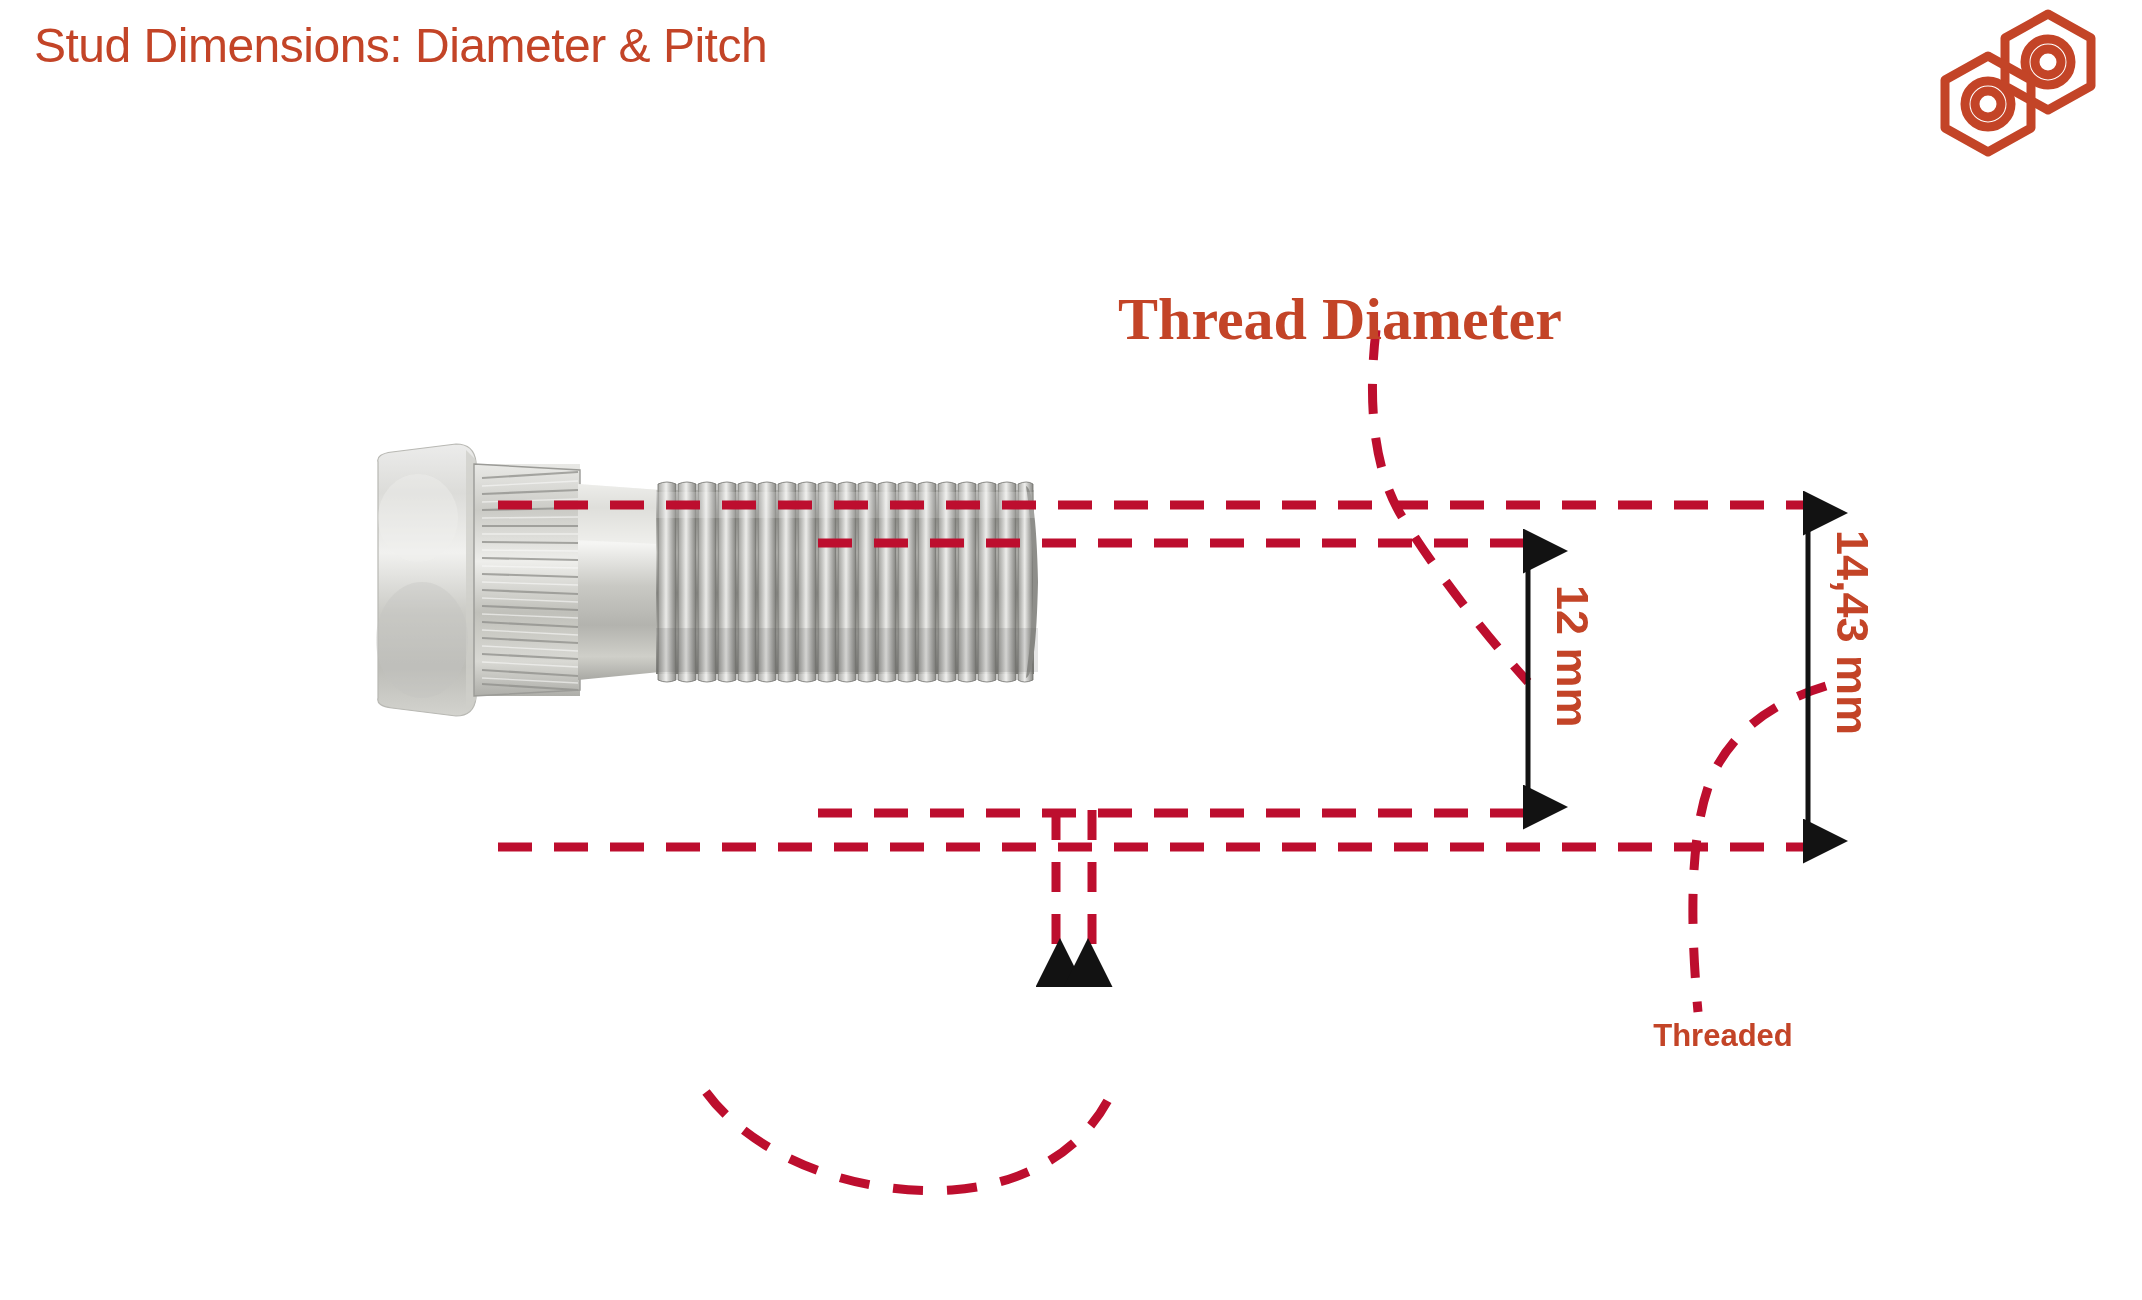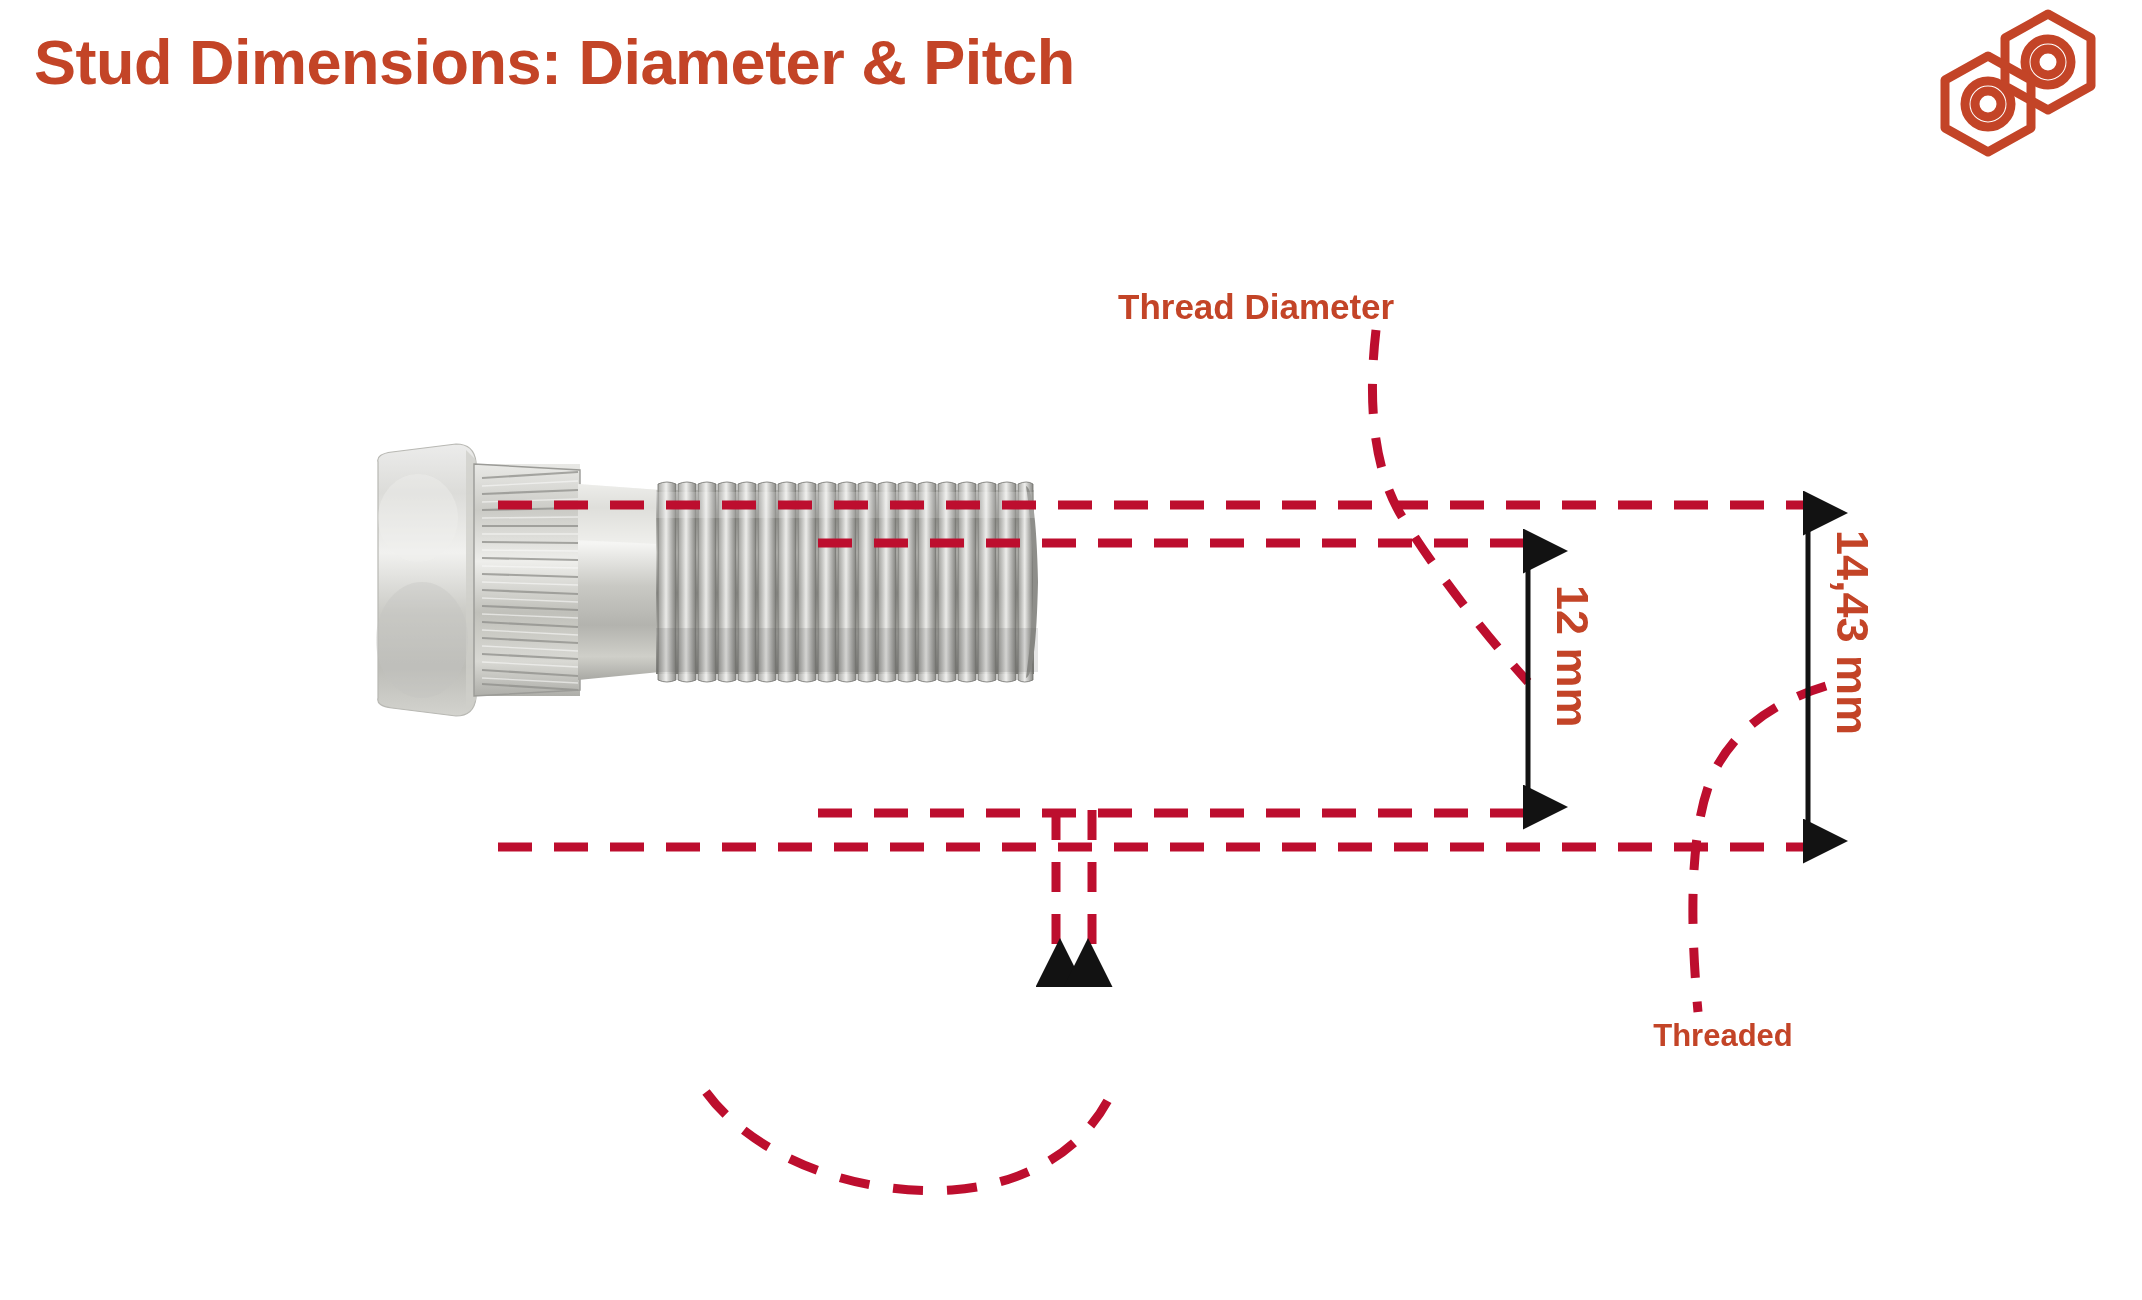--- a/index.html
+++ b/index.html
@@ -16,26 +16,25 @@
     height: 1300px;
     background: #ffffff;
     overflow: hidden;
   }
 
   
   #title {
     position: absolute;
     left: 34px;
     top: 18px;
-    font-size: 63px;
-    font-weight: bold;
+    font-size: 48px;
+    font-weight: normal;
     color: #c34427;
     letter-spacing: -0.5px;
     white-space: nowrap;
-    margin-top: 8px;
   }
 
   
   #logo {
     position: absolute;
     right: 24px;
     top: 8px;
     width: 190px;
     height: 150px;
   }
@@ -63,21 +62,22 @@
   .callout {
     position: absolute;
     color: #c34427;
     font-weight: bold;
     white-space: nowrap;
     line-height: 1.06;
   }
   #label-thread-diameter {
     left: 1118px;
     top: 288px;
-    font-size: 35px;
+    font-size: 60px;
+    font-family: Liberation Serif, serif;
   }
   #label-threaded-part {
     left: 1498px;
     top: 1020px;
     font-size: 31px;
     text-align: center;
     width: 450px;
   }
   #label-pitch {
     left: 530px;

